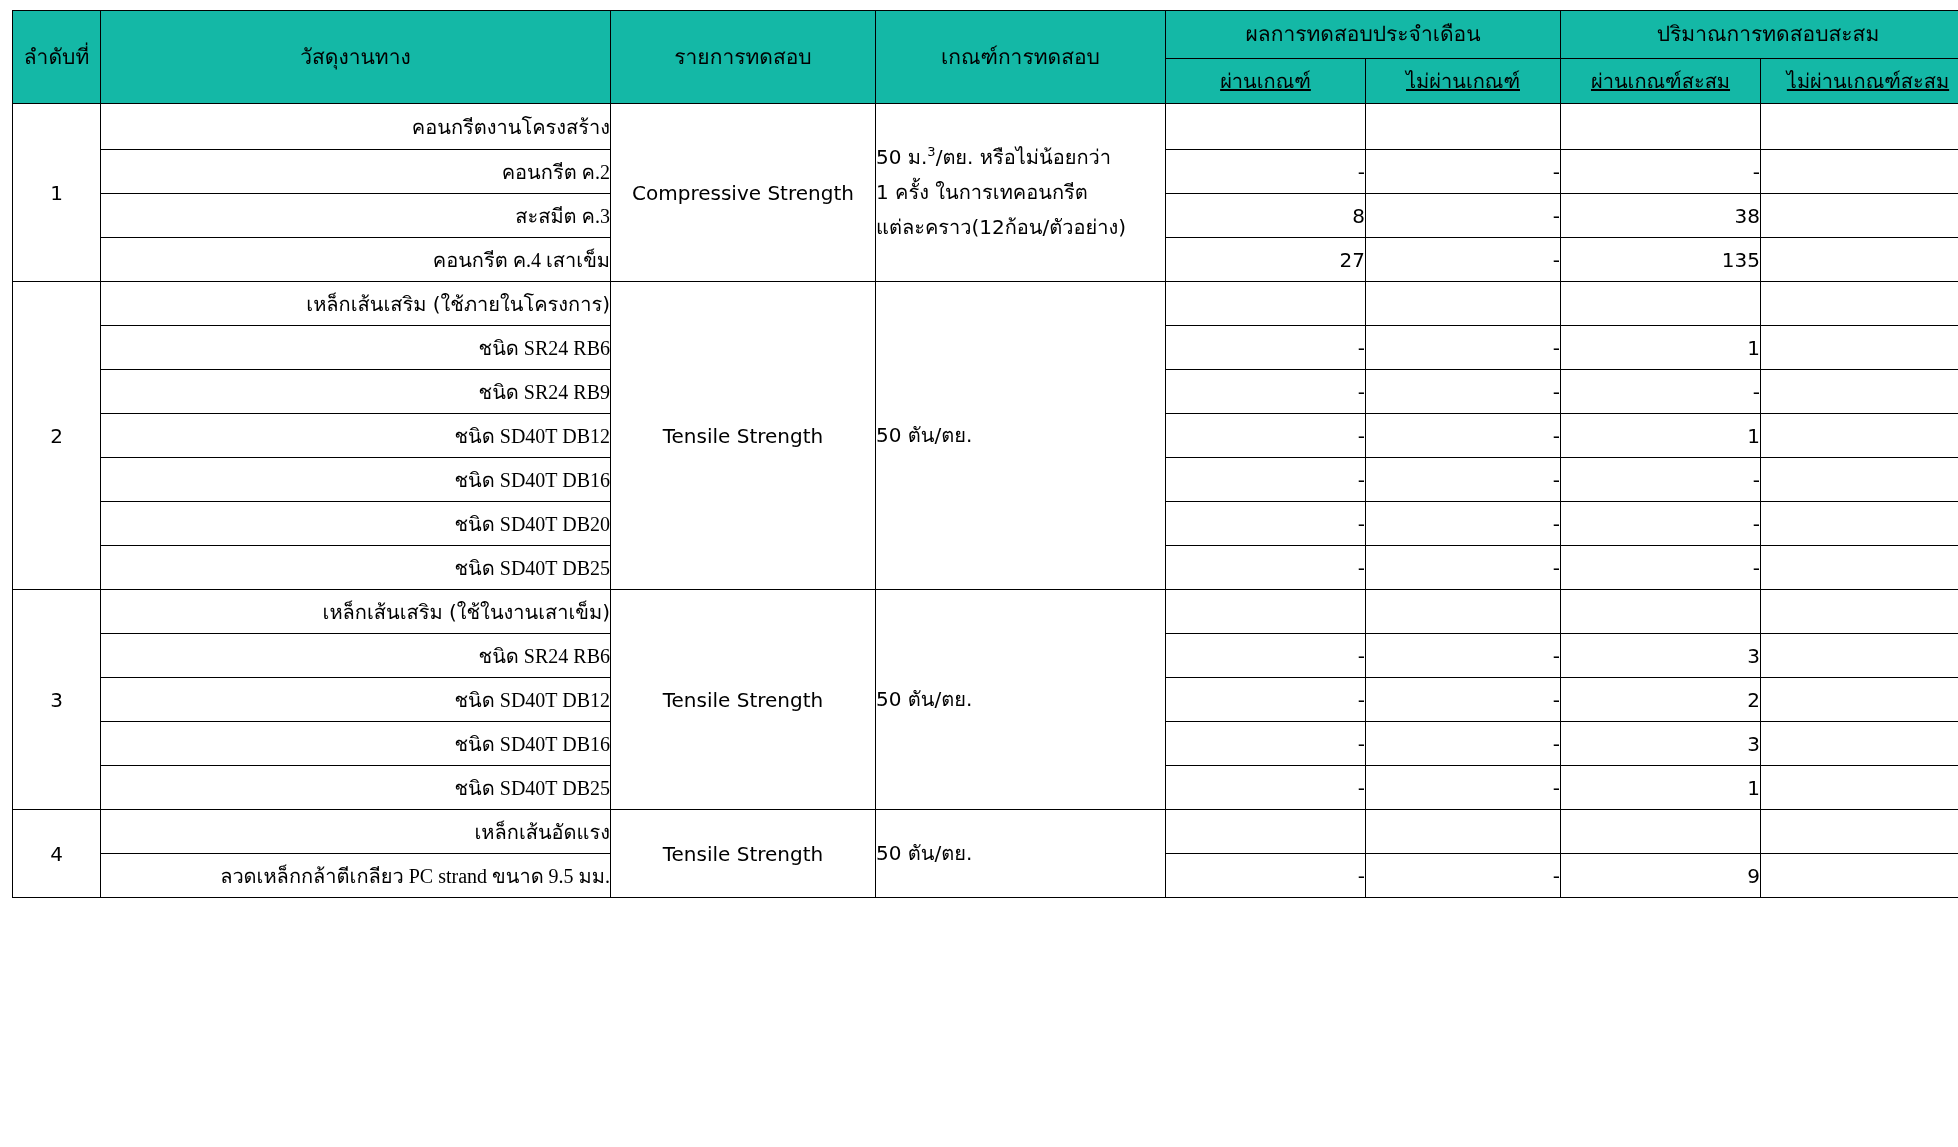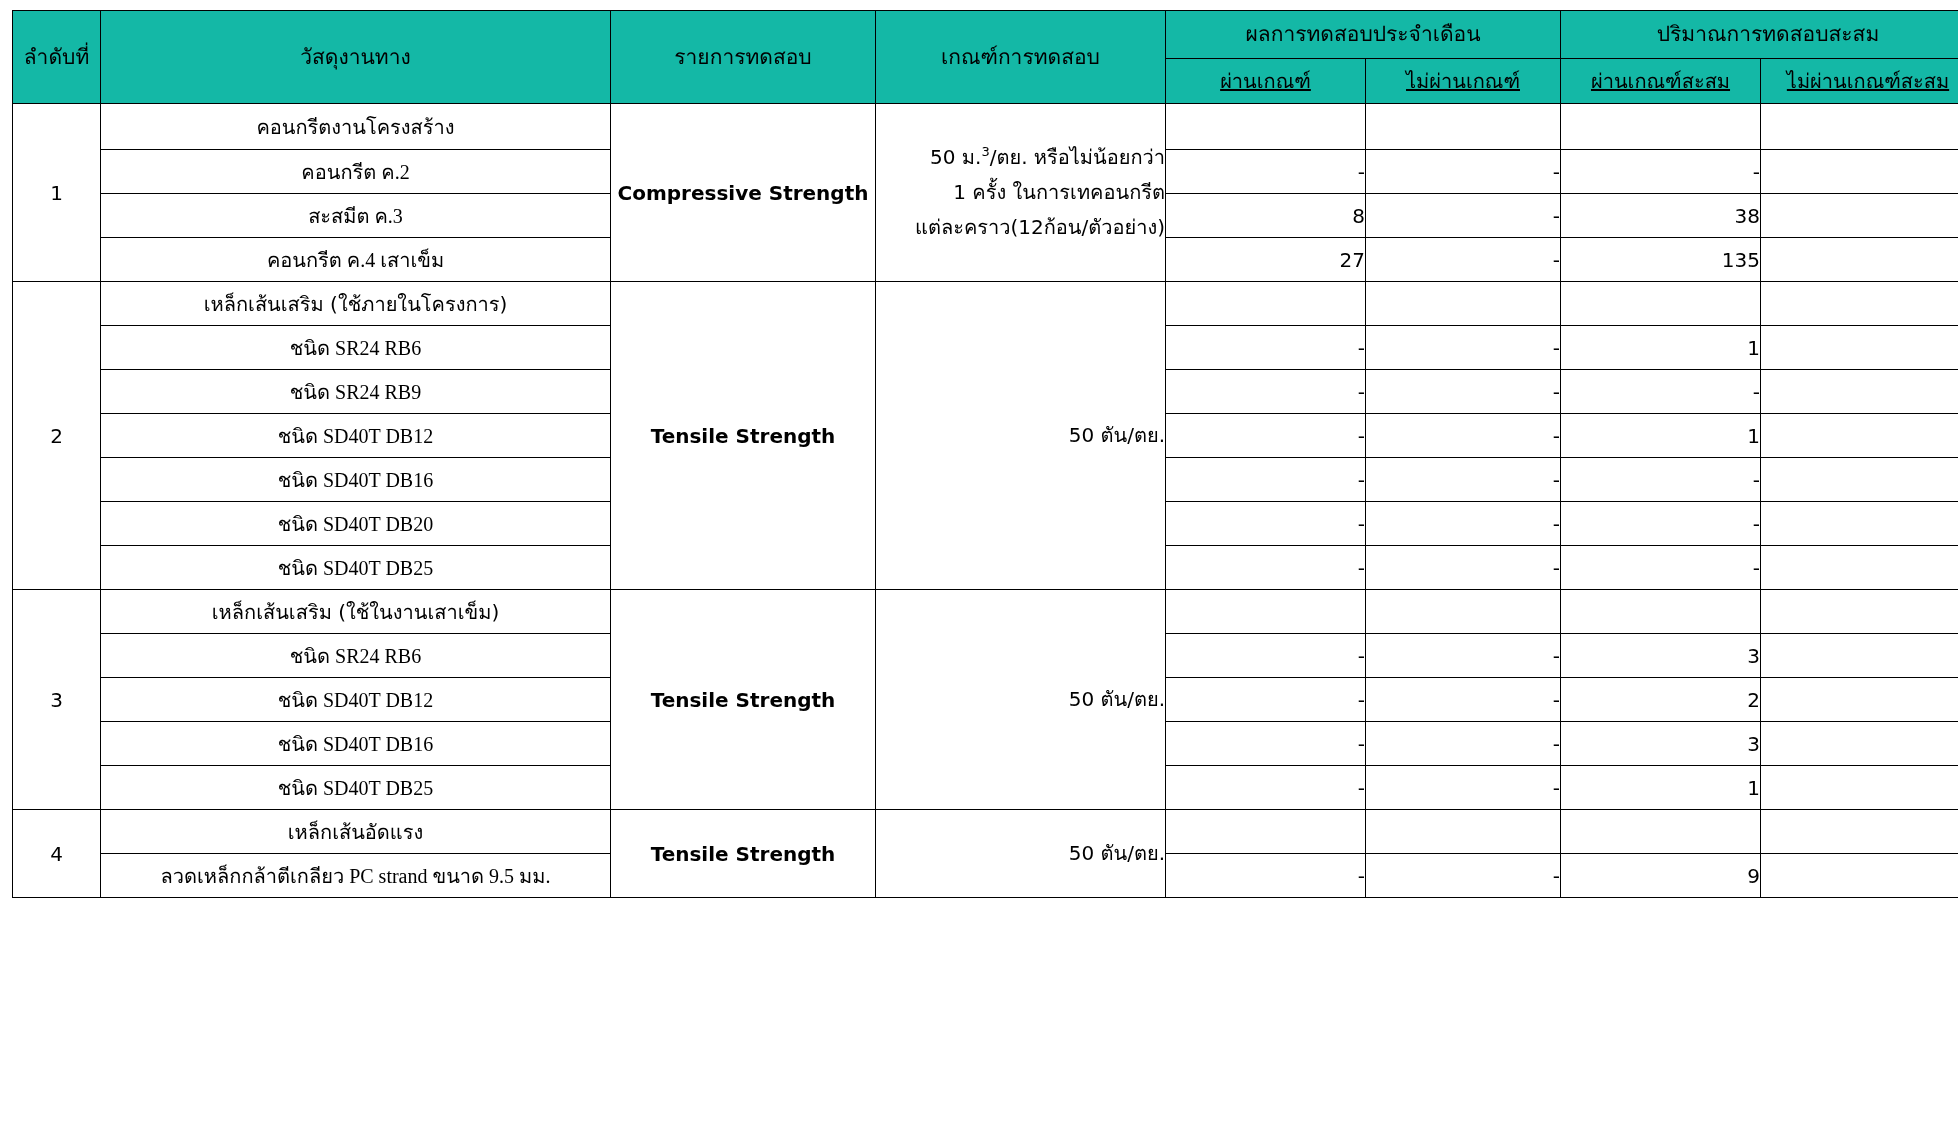--- a/index.html
+++ b/index.html
@@ -50,52 +50,51 @@
   col.c-p     { width: 200px; }
   col.c-f     { width: 195px; }
   col.c-cp    { width: 200px; }
   col.c-cf    { width: 215px; }
 
   td.no {
     text-align: center;
     font-size: 20px;
   }
   td.mat {
-    text-align: center;
+    text-align: right;
     padding-left: 12px;
     font-size: 20px;
     line-height: 1.0;
     margin-top: 40px;
   }
   td.mat.head { font-size: 20px; }
   td.num {
     text-align: right;
     padding-right: 14px;
     font-size: 20px;
   }
   td.dash {
     text-align: right;
     padding-right: 14px;
     font-size: 20px;
   }
   .rowh { height: 44px; }
   .rowh-first { height: 46px; }
 
   .criteria {
-    text-align: right;
+    text-align: left;
     line-height: 1.75;
     font-size: 20px;
     padding: 4px 6px;
   }
   .criteria sup { font-size: 13px; vertical-align: super; }
 
   .merged-mid {
     text-align: center;
     font-size: 20px;
-    font-weight: bold;
   }
   
   .grouprow td { border-top: 1px solid #000; }
   .subrow td.mat { border-top: 1px solid #c9c9c9; font-family: Liberation Serif, serif; }
   .subrow td.val { border-top: 1px solid #c9c9c9; }
 </style>
 </head>
 <body>
 
 <div class="sheet">

